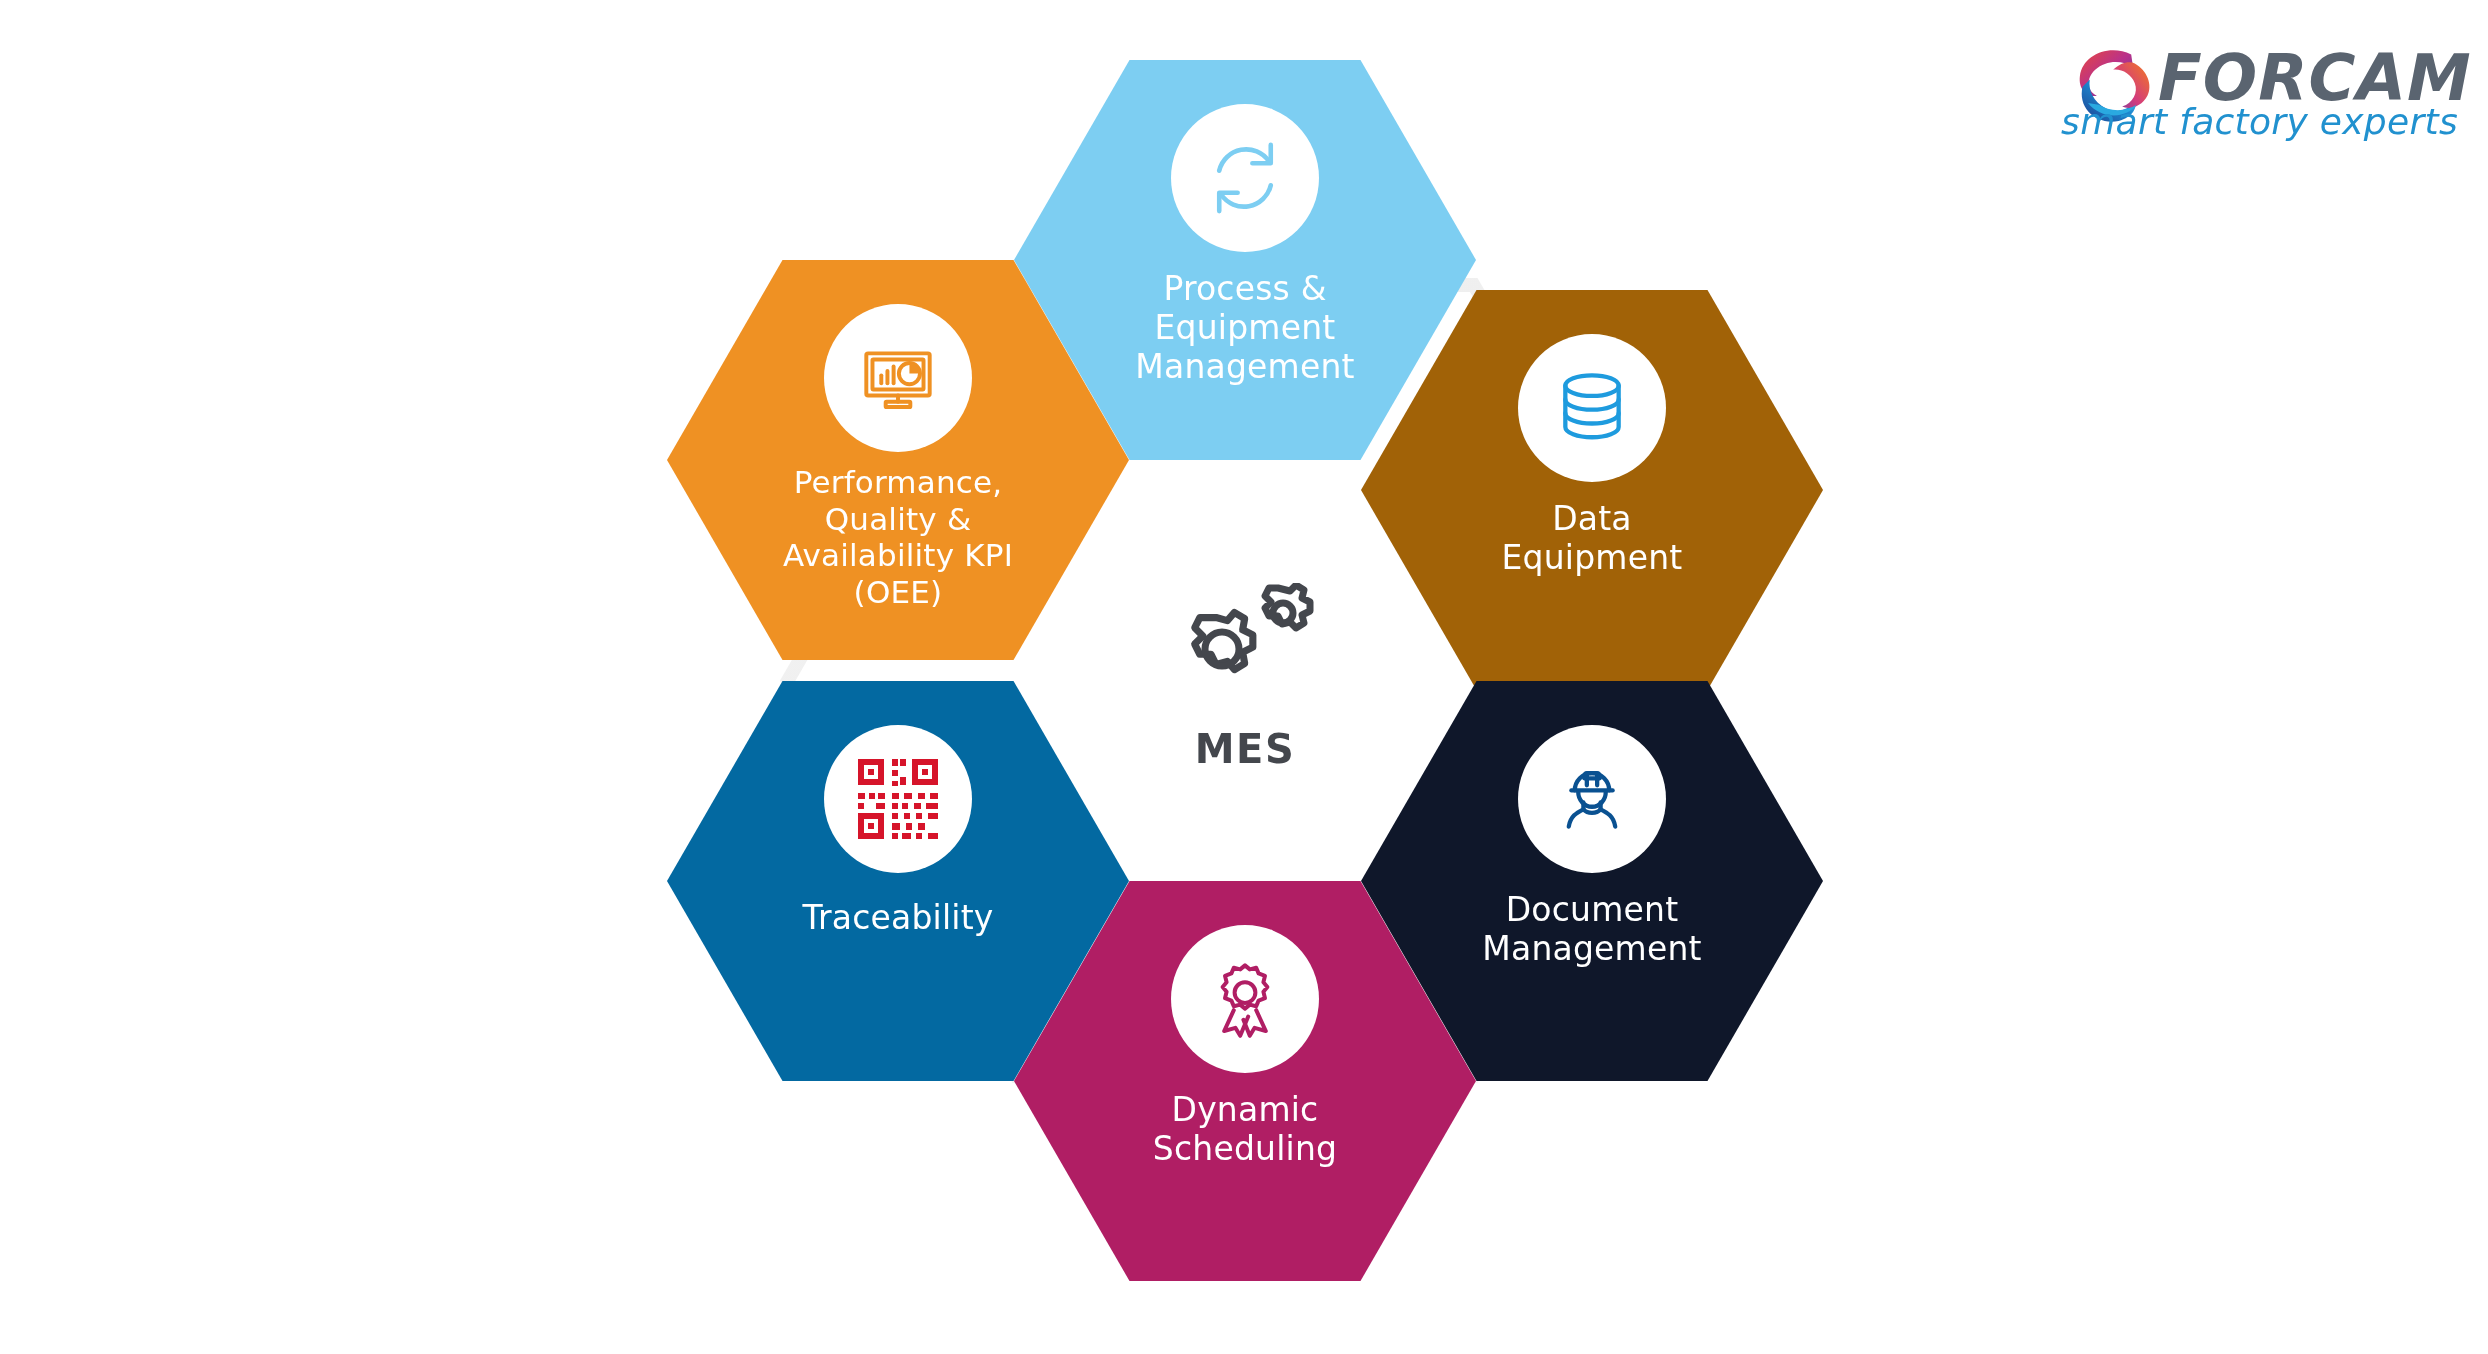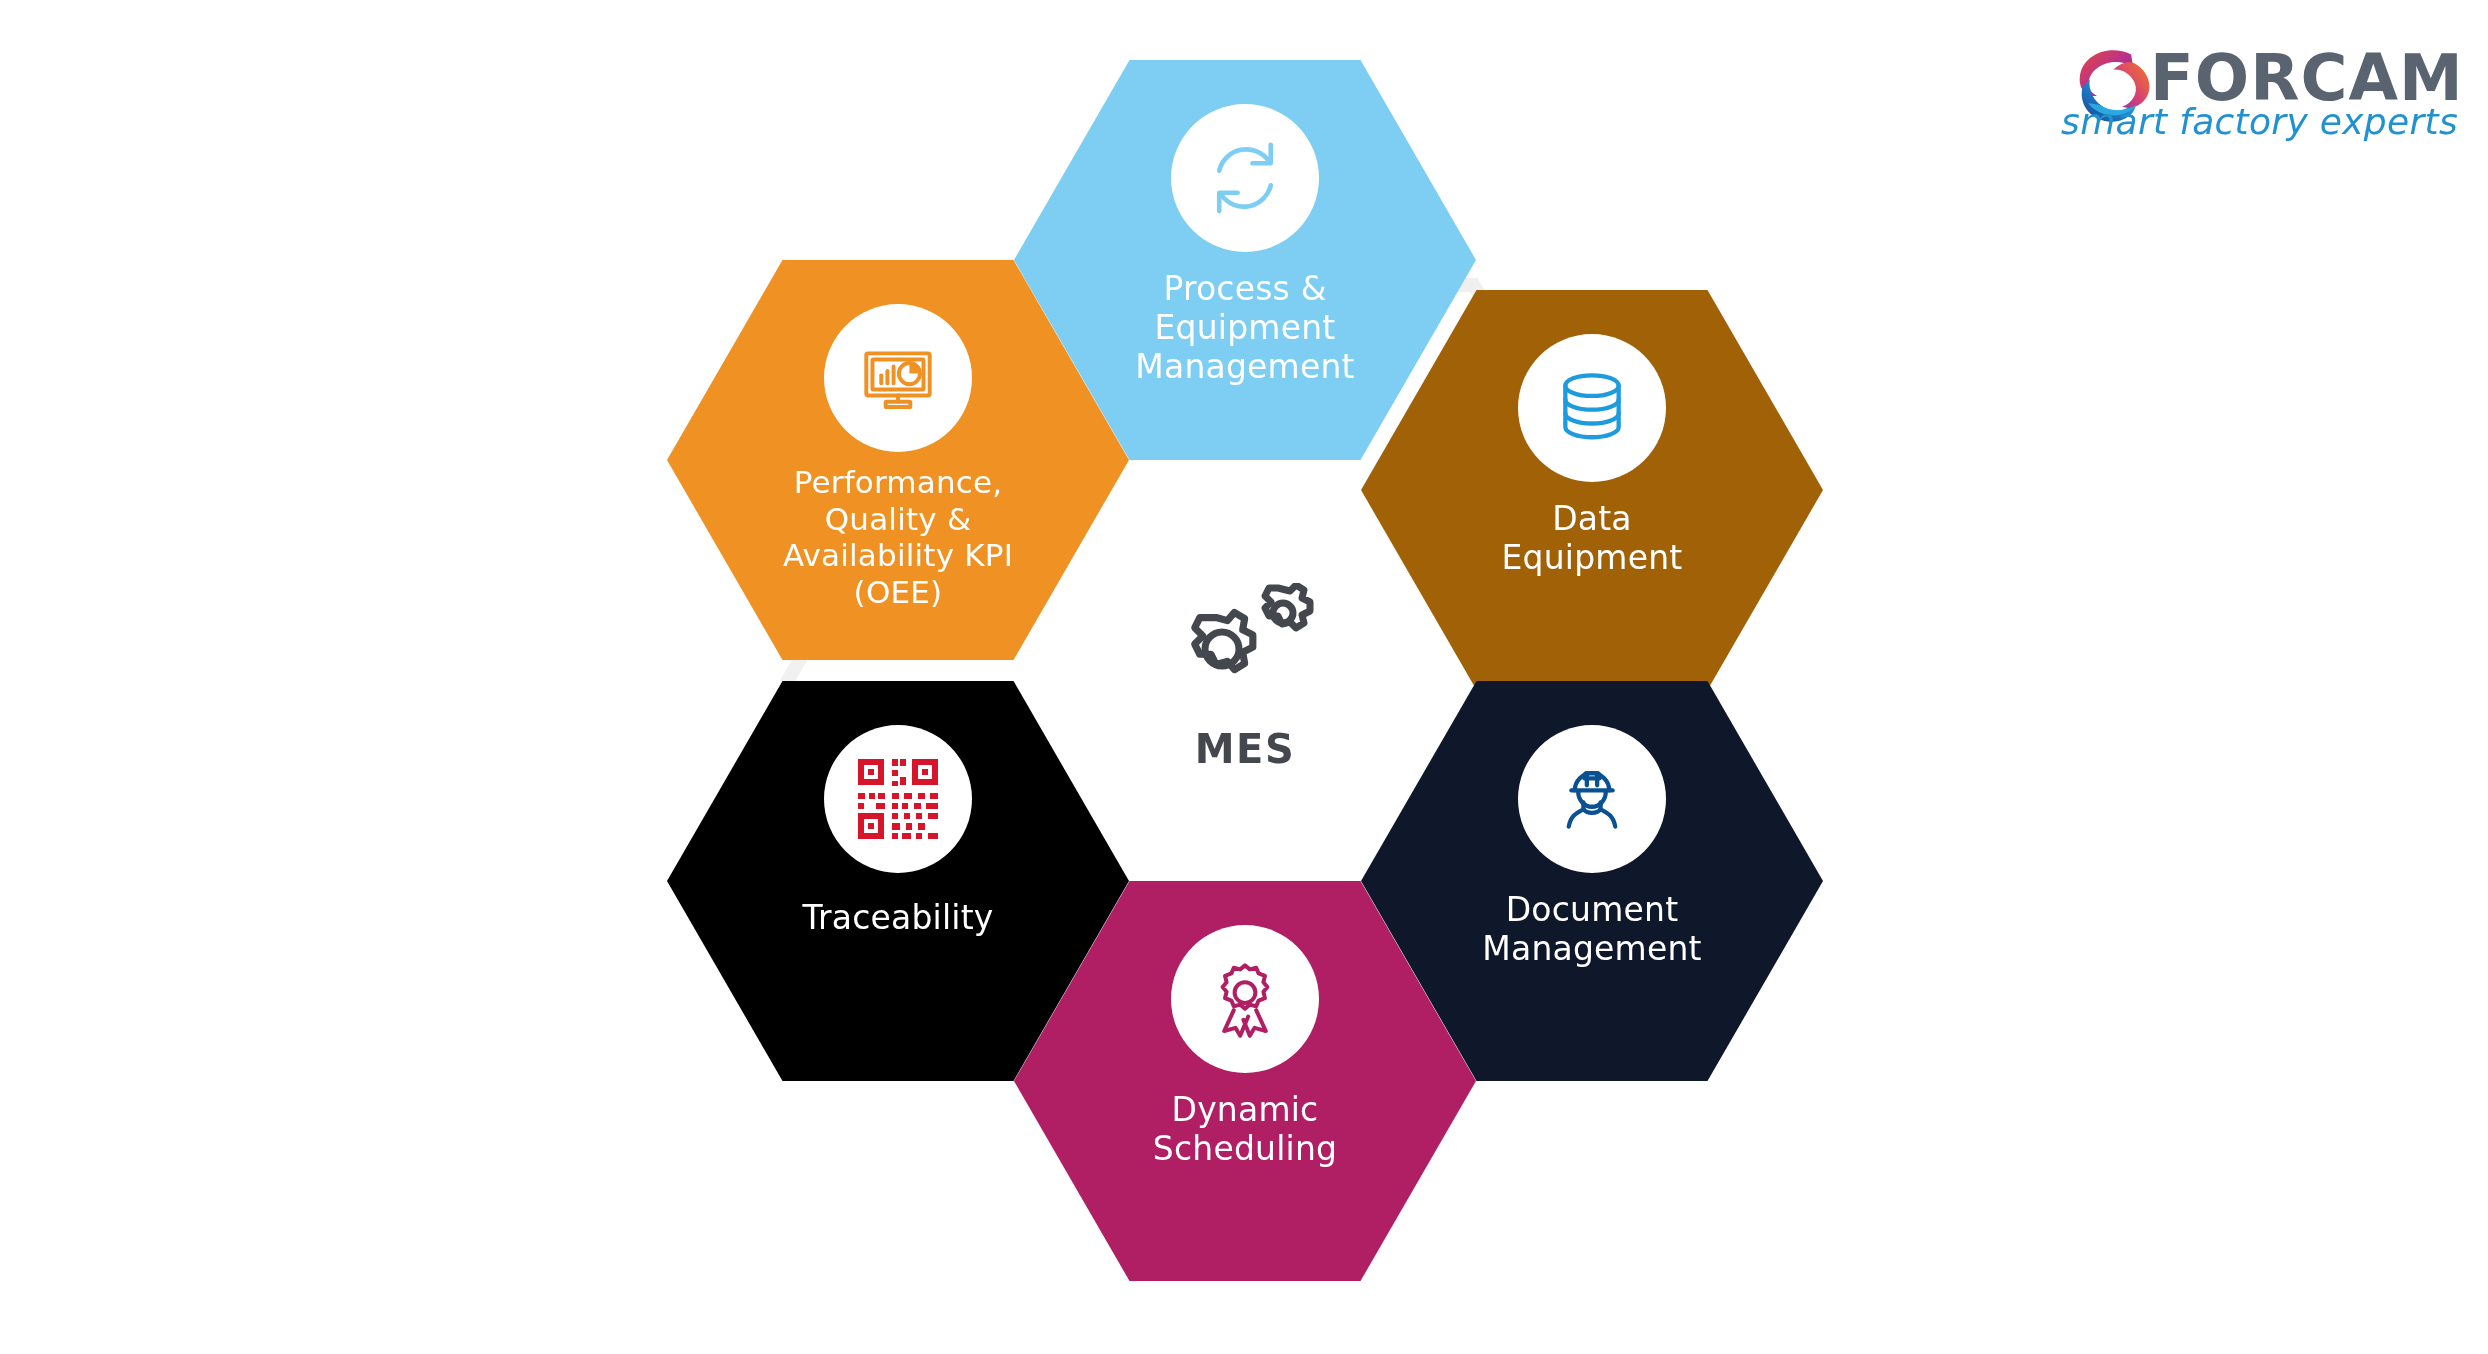--- a/index.html
+++ b/index.html
@@ -32,28 +32,29 @@
     width: 390px;
     height: 95px;
   }
   #logo .logo-mark {
     position: absolute;
     left: 0; top: 2px;
     width: 90px; height: 90px;
   }
   #logo .logo-word {
     position: absolute;
-    left: 80px;
+    left: 88px;
     top: 8px;
     font-size: 64px;
     font-weight: bold;
     letter-spacing: 1px;
     color: #5a6470;
     font-family: "DejaVu Sans", "Liberation Sans", sans-serif;
     line-height: 1;
+    font-style: italic;
   }
   #logo .logo-tag {
     position: absolute;
     right: 2px;
     top: 66px;
     font-size: 36px;
     font-style: italic;
     color: #2191cf;
     letter-spacing: 0.3px;
     line-height: 1;
@@ -247,21 +248,21 @@
           <path d="M36 64 L24 90 L38 86 L44 96 L54 72"></path>
           <path d="M64 64 L76 90 L62 86 L56 96 L48 76"></path>
         </svg>
       </div>
       <div class="hex-label small-gap">
         <div>Dynamic</div>
         <div>Scheduling</div>
       </div>
     </div>
 
-    <div class="hex" id="hex-bottom-left" style="left:27px; top:651px; background:#000000;">
+    <div class="hex" id="hex-bottom-left" style="left:27px; top:651px; background:#0369a1;">
       <div class="hex-icon-circle">
         <svg width="84" height="84" viewBox="0 0 84 84" fill="#d6142a">
           <path d="M2 2 h26 v26 h-26 z M8 8 v14 h14 v-14 z" fill-rule="evenodd"></path>
           <path d="M56 2 h26 v26 h-26 z M62 8 v14 h14 v-14 z" fill-rule="evenodd"></path>
           <path d="M2 56 h26 v26 h-26 z M8 62 v14 h14 v-14 z" fill-rule="evenodd"></path>
           <rect x="12" y="12" width="6" height="6"></rect>
           <rect x="66" y="12" width="6" height="6"></rect>
           <rect x="12" y="66" width="6" height="6"></rect>
           <rect x="36" y="2" width="6" height="7"></rect>
           <rect x="44" y="2" width="6" height="7"></rect>

